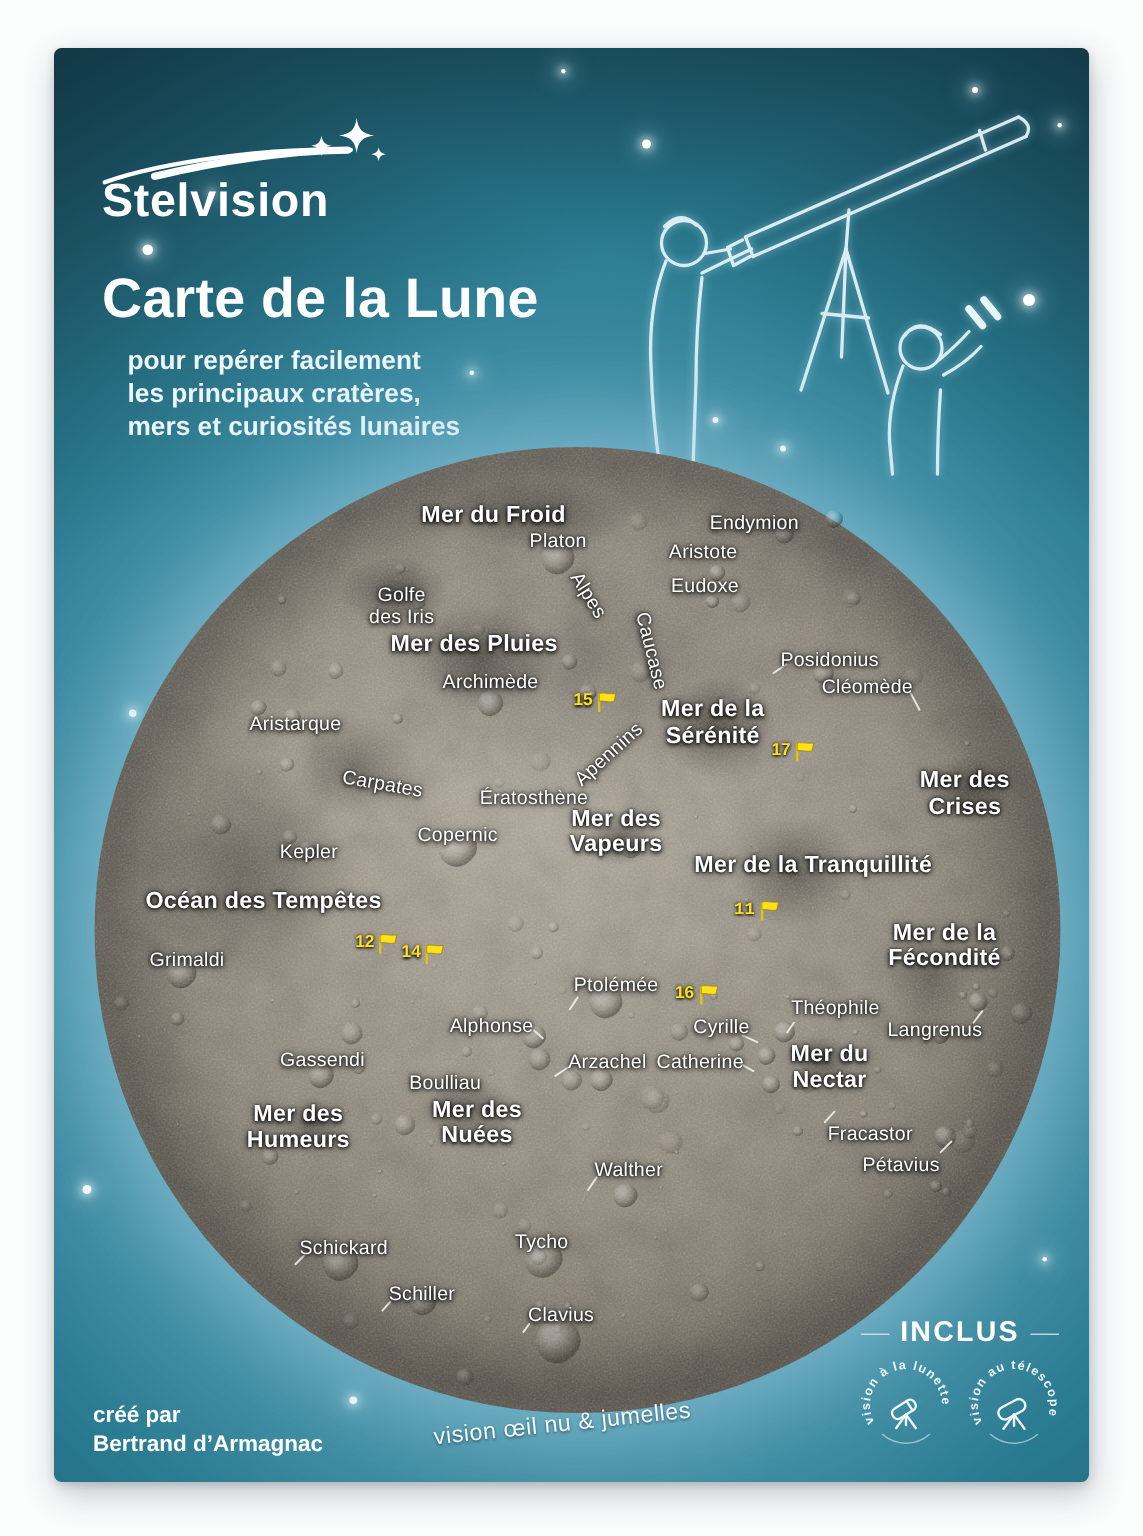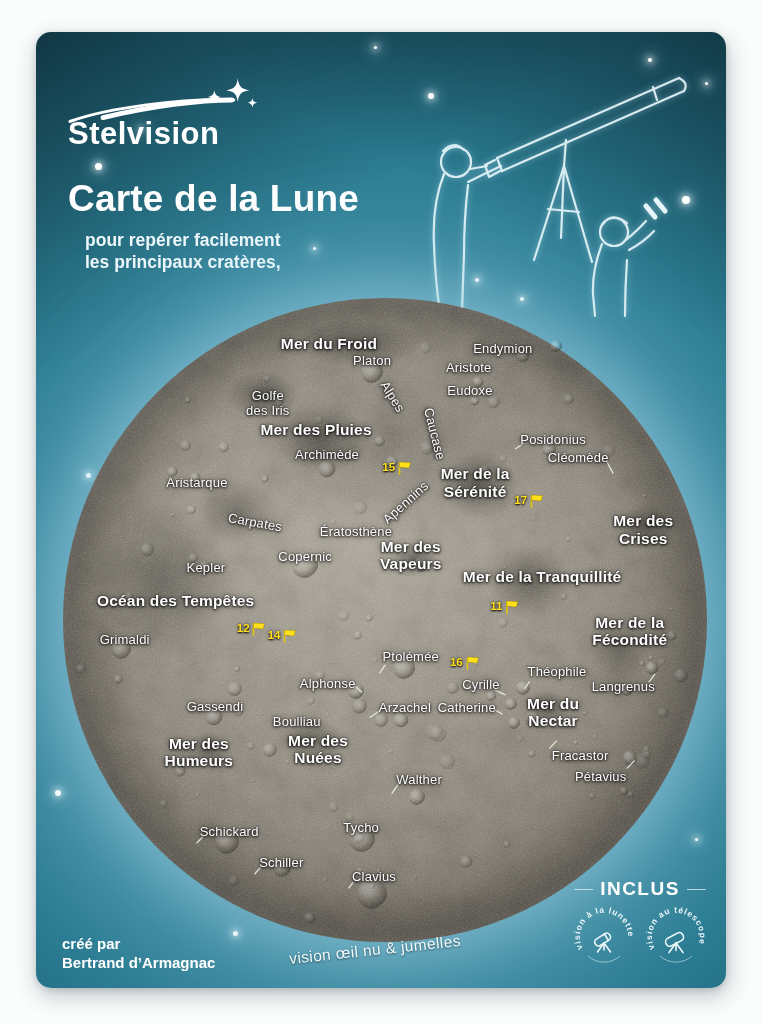--- a/index.html
+++ b/index.html
@@ -1,16 +1,16 @@
 <!DOCTYPE html>
 <html><head>
 <meta charset="utf-8">
 <style>
   html,body{margin:0;padding:0;width:762px;height:1024px;background:#fbfcfc;font-family:"Liberation Sans",sans-serif;overflow:hidden;}
-  .poster{position:absolute;left:36px;top:32px;width:690px;height:956px;border-radius:15px;overflow:hidden;
+  .poster{position:absolute;left:36px;top:32px;width:690px;height:956px;border-radius:5px;overflow:hidden;
     box-shadow:2px 8px 22px rgba(50,70,80,.30), 0 2px 6px rgba(50,70,80,.18);
     background:
       linear-gradient(150deg, rgba(9,28,33,.55) 0%, rgba(9,28,33,0) 26%),
       linear-gradient(210deg, rgba(9,28,33,.50) 0%, rgba(9,28,33,0) 24%),
       radial-gradient(430px 430px at 50.5% 64%, rgba(168,212,228,.45), rgba(168,212,228,0) 100%),
       radial-gradient(900px 900px at 50% 60%, #5ea2b9 0%, #3c8ba2 34%, #2a7b91 52%, #1e6076 70%, #164554 86%, #112b35 100%);}
   .star{position:absolute;background:#fff;border-radius:50%;
     box-shadow:0 0 6px 2px rgba(255,255,255,.55),0 0 14px 6px rgba(180,225,240,.25);}
   
   .logo-swoosh{position:absolute;left:28px;top:38px;width:205px;height:62px;}
@@ -92,20 +92,21 @@
       <path d="M154 20 C154.6 24.4 156.6 26.4 161 27 C156.6 27.6 154.6 29.6 154 34 C153.4 29.6 151.4 27.6 147 27 C151.4 26.4 153.4 24.4 154 20 Z"></path>
       <path d="M193 28 C193.4 31 194.8 32.4 198 32.8 C194.8 33.2 193.4 34.6 193 37.6 C192.6 34.6 191.2 33.2 188 32.8 C191.2 32.4 192.6 31 193 28 Z"></path>
     </g>
   </svg>
   <div class="brand">Stelvision</div>
 
   <div class="title">Carte de la Lune</div>
   <div class="subtitle">
     <div>pour repérer facilement</div>
     <div>les principaux cratères,</div>
+    <div>mers et curiosités lunaires</div>
   </div>
 
   <svg class="illustration" viewBox="0 0 330 272">
     <g stroke="#e7f6fa" stroke-width="2.2" fill="none" stroke-linecap="round" stroke-linejoin="round" opacity="0.92">
       <path d="M281 24 L99 104"></path>
       <path d="M286 37 L104 117"></path>
       <path d="M281 24 Q291 29 286 37"></path>
       <path d="M255 33 L259 46"></path>
       <path d="M99 104 L104 117"></path>
       <path d="M97 106 L87 111 L91 123 L102 117"></path>
@@ -388,21 +389,21 @@
       <path d="M2.4 1 C6 0.2 9 1.8 13.4 1 L12.2 6.4 C8.6 7.2 6 5.6 2.4 6.2 Z" fill="#ffe01a" stroke="#8a7400" stroke-width="0.4"></path>
     </svg>
   </div>
         <div class="marker" style="left: 72.4%; top: 31.7%;">
           <span class="num">17</span>
     <svg width="15" height="14" viewBox="0 0 15 14">
       <line x1="2.4" y1="1.2" x2="2.4" y2="13.4" stroke="#e6c800" stroke-width="1.5"></line>
       <path d="M2.4 1 C6 0.2 9 1.8 13.4 1 L12.2 6.4 C8.6 7.2 6 5.6 2.4 6.2 Z" fill="#ffe01a" stroke="#8a7400" stroke-width="0.4"></path>
     </svg>
   </div>
-        <div class="marker" style="left: 68.6%; top: 48.2%;">
+        <div class="marker" style="left: 68.6%; top: 48.2%; font-family: Liberation Mono, monospace;">
           <span class="num">11</span>
     <svg width="15" height="14" viewBox="0 0 15 14">
       <line x1="2.4" y1="1.2" x2="2.4" y2="13.4" stroke="#e6c800" stroke-width="1.5"></line>
       <path d="M2.4 1 C6 0.2 9 1.8 13.4 1 L12.2 6.4 C8.6 7.2 6 5.6 2.4 6.2 Z" fill="#ffe01a" stroke="#8a7400" stroke-width="0.4"></path>
     </svg>
   </div>
         <div class="marker" style="left: 29.3%; top: 51.6%;">
           <span class="num">12</span>
     <svg width="15" height="14" viewBox="0 0 15 14">
       <line x1="2.4" y1="1.2" x2="2.4" y2="13.4" stroke="#e6c800" stroke-width="1.5"></line>

